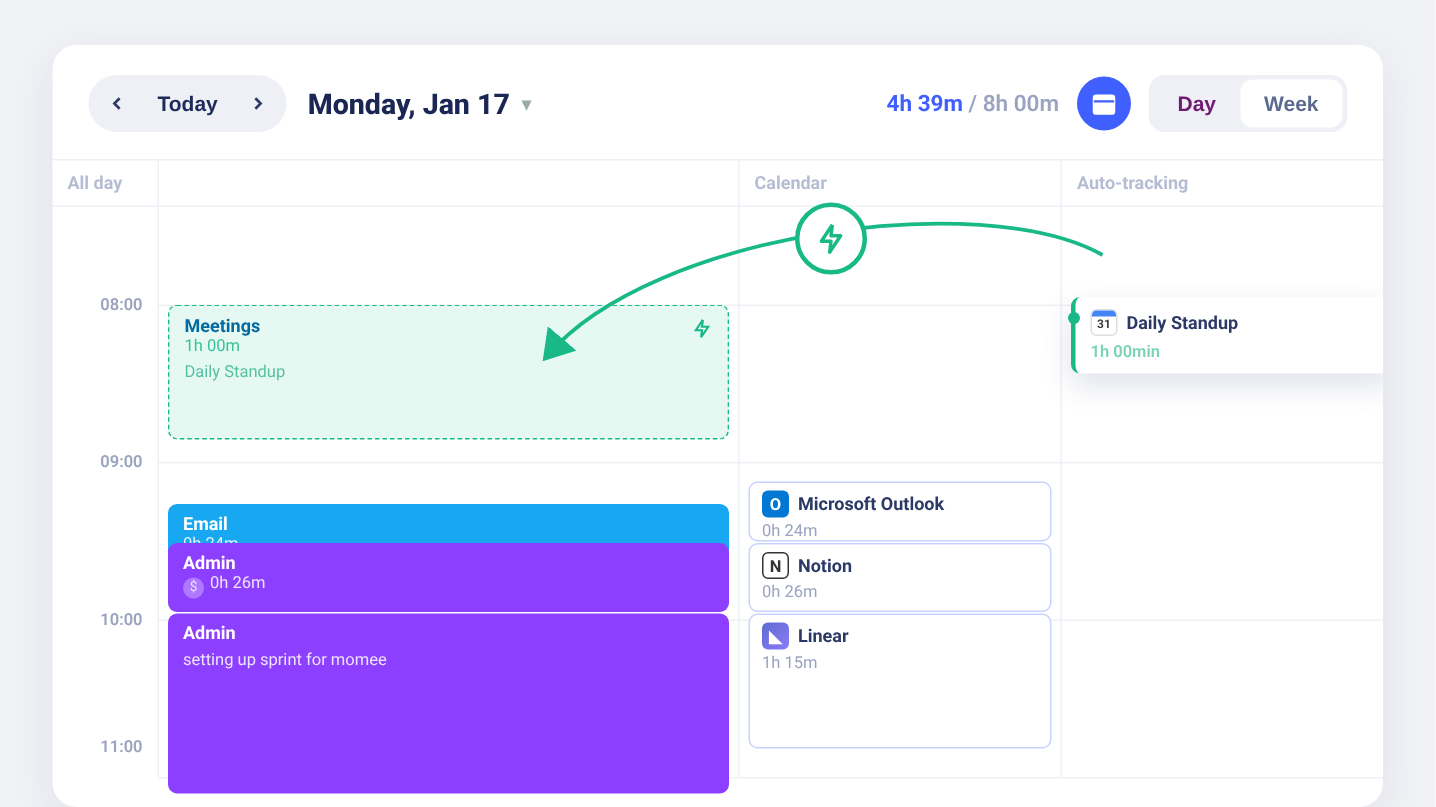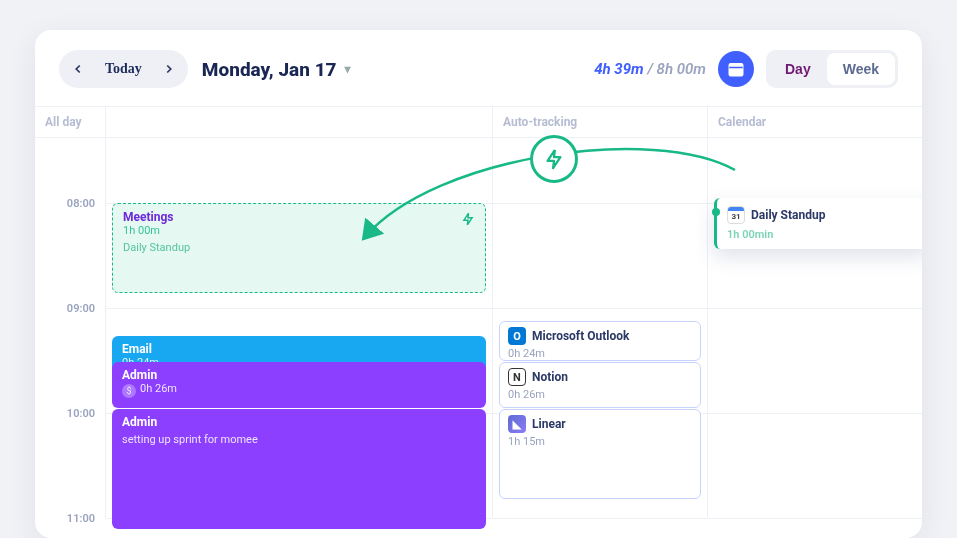--- a/index.html
+++ b/index.html
@@ -46,21 +46,20 @@
     justify-content: center;
     color: #2d3a66;
   }
   .nav-pill .today {
     font-weight: 700;
     color: #1d2b5b;
     padding: 0 10px;
     width: auto;
     border-radius: 16px;
     font-size: 14px;
-    font-family: Liberation Serif, serif;
   }
   .date-title {
     font-size: 19px;
     font-weight: 800;
     color: #1a2654;
     display: flex;
     align-items: center;
     gap: 8px;
   }
   .date-title .chev {
@@ -69,21 +68,20 @@
   }
   .header-right {
     margin-left: auto;
     display: flex;
     align-items: center;
     gap: 12px;
   }
   .hours {
     font-size: 15px;
     font-weight: 700;
-    font-style: italic;
   }
   .hours .tracked { color: #3f5fff; }
   .hours .total { color: #9aa3bf; font-weight: 600; }
   .cal-btn {
     width: 36px;
     height: 36px;
     border-radius: 50%;
     background: #3f5fff;
     display: flex;
     align-items: center;
@@ -168,21 +166,21 @@
     overflow: hidden;
   }
   .event .title { font-weight: 700; }
   .event .dur { opacity: .85; font-size: 11px; }
   .event .sub { opacity: .85; font-size: 11px; margin-top: 4px; }
   .meetings {
     background: #e5f9f2;
     border: 1.5px dashed #17b989;
     color: #17b989;
   }
-  .meetings .title { color: #6d28d9; }
+  .meetings .title { color: #0369a1; }
   .meetings .sub { color: #3cb893; }
   .meetings svg.bolt {
     position: absolute;
     top: 8px;
     right: 10px;
   }
   .email { background: #18a8f2; }
   .admin { background: #8c3fff; }
   .icon-dollar {
     display: inline-flex;
@@ -339,30 +337,30 @@
       <div class="view-toggle">
         <button class="active">Day</button>
         <button class="week">Week</button>
       </div>
     </div>
   </div>
 
   <div class="tracks-header">
     <div>All day</div>
     <div></div>
+    <div>Calendar</div>
     <div>Auto-tracking</div>
-    <div>Calendar</div>
   </div>
 
   <div class="grid">
     <div class="timecol">
       <span style="top:65px">08:00</span>
       <span style="top:170px">09:00</span>
       <span style="top:275px">10:00</span>
-      <span style="top:380px">11:00</span>
+      <span style="top:360px">11:00</span>
     </div>
 
     <div class="col">
       <div class="hr-line" style="top:65px"></div>
       <div class="hr-line" style="top:170px"></div>
       <div class="hr-line" style="top:275px"></div>
       <div class="hr-line" style="top:380px"></div>
 
       <div class="event meetings" style="top:65px;height:90px">
         <div class="title">Meetings</div>

